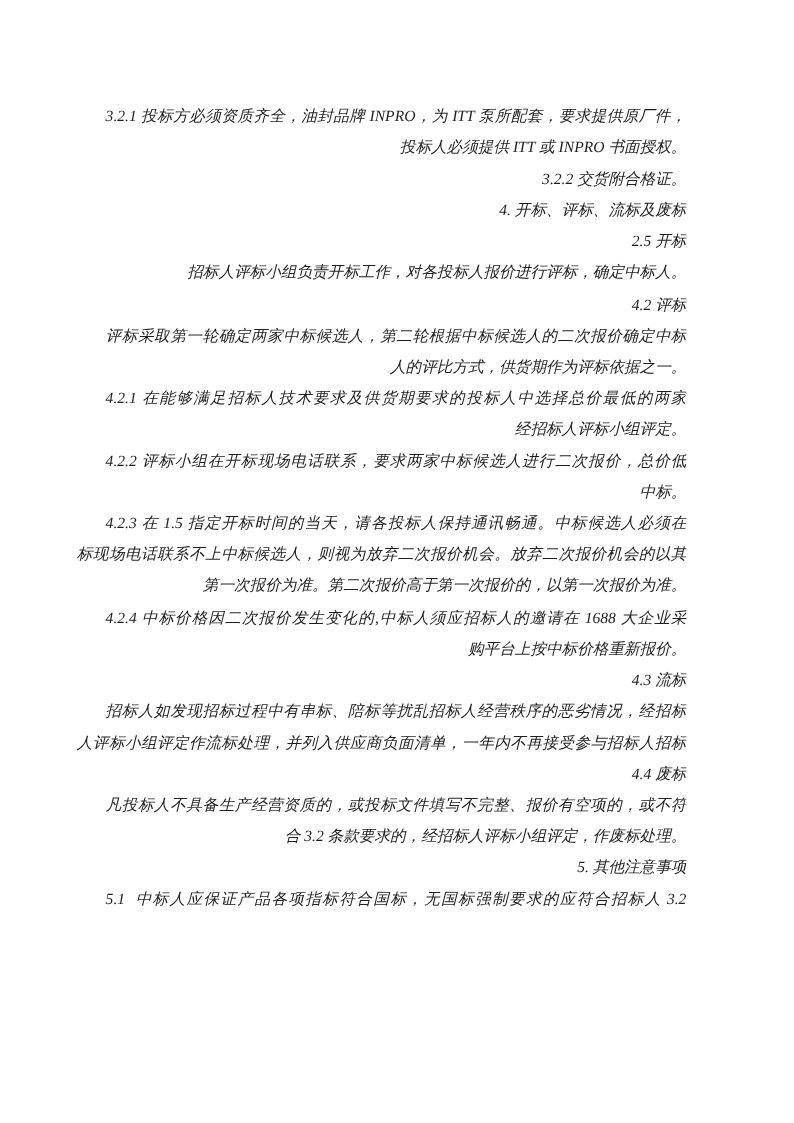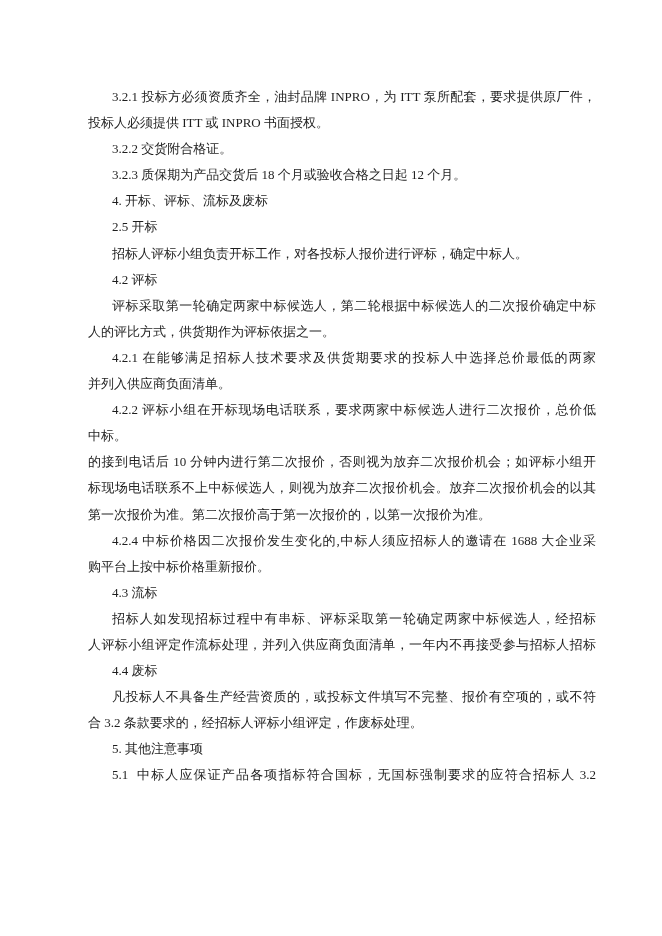--- a/index.html
+++ b/index.html
@@ -9,67 +9,67 @@
   body {
     width: 662px;
     height: 936px;
     background: #ffffff;
     overflow: hidden;
     position: relative;
     font-family: "Liberation Serif", "DejaVu Serif", serif;
   }
   .doc-page {
     position: absolute;
-    left: 88px;
+    left: 64px;
     top: 84px;
     width: 508px;
+    font-style: italic;
   }
   .line {
     font-size: 13px;
     line-height: 26.1px;
     height: 26.1px;
     overflow: hidden;
     color: #1e1e1e;
     white-space: pre-wrap;
-    text-align: left;
+    text-align: right;
   }
   .line.indent {
     text-indent: 24px;
   }
   .line.just {
     text-align: justify;
     text-align-last: justify;
   }
 </style>
 </head>
 <body style="background: rgb(255, 255, 255);">
 
 <div class="doc-page">
   <div style="color: rgb(30, 30, 30);">
       <div class="line indent just">3.2.1 投标方必须资质齐全，油封品牌 INPRO，为 ITT 泵所配套，要求提供原厂件，</div>
       <div class="line">投标人必须提供 ITT 或 INPRO 书面授权。</div>
       <div class="line indent">3.2.2 交货附合格证。</div>
-      <div class="line indent">3.2.3 质保期为产品交货后 18 个月或验收合格之日起 12 个月。</div>
       <div class="line indent">4. 开标、评标、流标及废标</div>
       <div class="line indent">2.5 开标</div>
       <div class="line indent">招标人评标小组负责开标工作，对各投标人报价进行评标，确定中标人。</div>
       <div class="line indent">4.2 评标</div>
       <div class="line indent just">评标采取第一轮确定两家中标候选人，第二轮根据中标候选人的二次报价确定中标</div>
       <div class="line">人的评比方式，供货期作为评标依据之一。</div>
       <div class="line indent just">4.2.1 在能够满足招标人技术要求及供货期要求的投标人中选择总价最低的两家</div>
-      <div class="line">并列入供应商负面清单。</div>
+      <div class="line">经招标人评标小组评定。</div>
       <div class="line indent just">4.2.2 评标小组在开标现场电话联系，要求两家中标候选人进行二次报价，总价低</div>
       <div class="line">中标。</div>
-      <div class="line just">的接到电话后 10 分钟内进行第二次报价，否则视为放弃二次报价机会；如评标小组开</div>
+      <div class="line indent just">4.2.3 在 1.5 指定开标时间的当天，请各投标人保持通讯畅通。中标候选人必须在</div>
       <div class="line just">标现场电话联系不上中标候选人，则视为放弃二次报价机会。放弃二次报价机会的以其</div>
       <div class="line">第一次报价为准。第二次报价高于第一次报价的，以第一次报价为准。</div>
       <div class="line indent just">4.2.4 中标价格因二次报价发生变化的,中标人须应招标人的邀请在 1688 大企业采</div>
       <div class="line">购平台上按中标价格重新报价。</div>
       <div class="line indent">4.3 流标</div>
-      <div class="line indent just">招标人如发现招标过程中有串标、评标采取第一轮确定两家中标候选人，经招标</div>
+      <div class="line indent just">招标人如发现招标过程中有串标、陪标等扰乱招标人经营秩序的恶劣情况，经招标</div>
       <div class="line just">人评标小组评定作流标处理，并列入供应商负面清单，一年内不再接受参与招标人招标</div>
       <div class="line indent">4.4 废标</div>
       <div class="line indent just">凡投标人不具备生产经营资质的，或投标文件填写不完整、报价有空项的，或不符</div>
       <div class="line">合 3.2 条款要求的，经招标人评标小组评定，作废标处理。</div>
       <div class="line indent">5. 其他注意事项</div>
       <div class="line indent just">5.1  中标人应保证产品各项指标符合国标，无国标强制要求的应符合招标人 3.2</div>
     </div>
 </div>
 
 </body></html>

